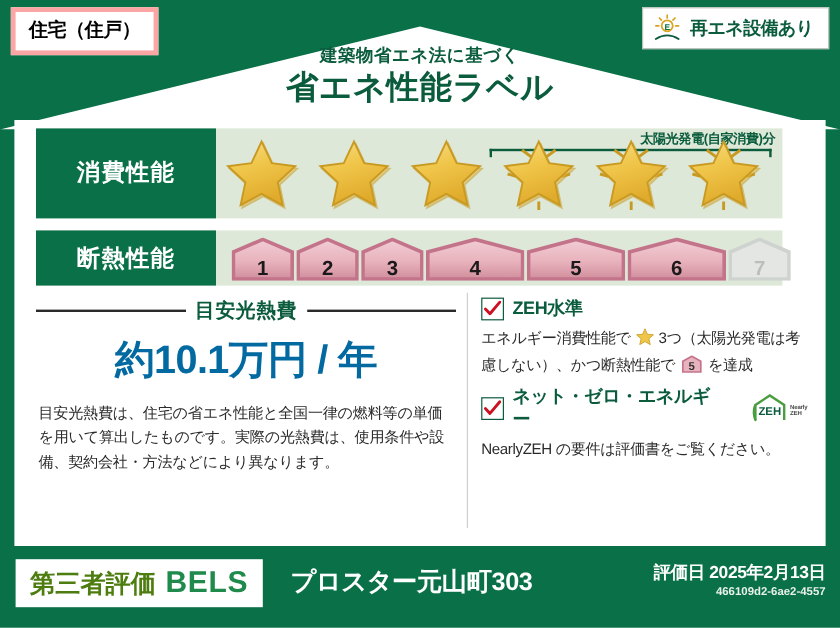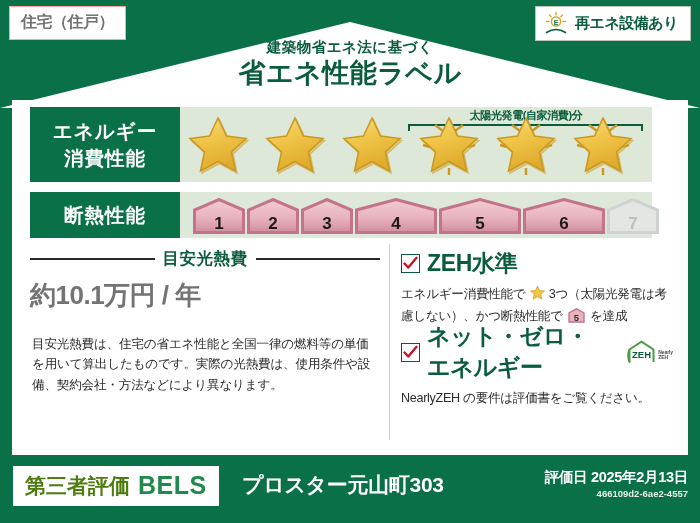--- a/index.html
+++ b/index.html
@@ -20,23 +20,23 @@
     position: absolute; left: 0; top: 0; width: 700px; height: 108px;
     overflow: hidden;
   }
   #roof-white {
     position: absolute; left: 0; top: 0; width: 700px; height: 108px;
   }
 
   
   #housing-type-chip {
     position: absolute; left: 9px; top: 6px;
-    background: #ffffff; border: 1px solid #fca5a5;
+    background: #ffffff; border: 4px solid #fca5a5;
     padding: 5px 11px 6px;
-    font-size: 16px; font-weight: bold; color: #737373;
+    font-size: 16px; font-weight: bold; color: #000000;
     letter-spacing: -0.5px; z-index: 6;
   }
 
   
   #renewable-badge {
     position: absolute; right: 9px; top: 6px;
     background: #ffffff; border: 1px solid #b9c4bd;
     padding: 4px 12px 5px 8px;
     display: flex; align-items: center; gap: 7px; z-index: 6;
   }
@@ -78,21 +78,21 @@
   
   #row-energy { top: 7px; }
   #row-energy .perf-label {
     width: 150px; height: 75px; font-size: 19.5px; line-height: 1.35;
   }
   #row-energy .perf-panel { width: 472px; height: 75px; }
 
   
   #solar-bracket-label {
     position: absolute; right: 6px; top: 1px; width: 240px;
-    text-align: center; font-size: 11px; font-weight: bold; color: #0a5c3d;
+    text-align: right; font-size: 11px; font-weight: bold; color: #0a5c3d;
     letter-spacing: -0.4px;
   }
   #solar-bracket-line {
     position: absolute; right: 9px; top: 17px; width: 235px; height: 7px;
     border: 2px solid #0a5c3d; border-bottom: none;
   }
 
   #stars-wrap {
     position: absolute; left: 6px; top: 8px;
     width: 462px; height: 66px;
@@ -126,22 +126,22 @@
   #lower { position: absolute; left: 0; top: 148px; width: 540px; height: 207px; padding-left: 36px; }
 
   #cost-block { position: absolute; left: 18px; top: 0; width: 350px; }
   #cost-heading {
     display: flex; align-items: center; gap: 8px;
     font-size: 16.5px; font-weight: bold; color: #0a5c3d;
     justify-content: center; letter-spacing: 0.5px;
   }
   #cost-heading .rule { flex: 1; height: 1.5px; background: #2a2a2a; }
   #cost-value {
-    text-align: left; margin-top: 8px;
-    font-size: 26px; font-weight: bold; color: #737373;
+    text-align: center; margin-top: 8px;
+    font-size: 33px; font-weight: bold; color: #0369a1;
     letter-spacing: -0.5px;
   }
 
   #cost-note {
     position: absolute; left: 20px; top: 86px; width: 340px;
     font-size: 12.6px; color: #2b2b2b; line-height: 1.62;
     letter-spacing: -0.2px;
   }
 
   
@@ -151,21 +151,21 @@
   }
 
   #zeh-block { position: absolute; left: 389px; top: 0; width: 272px; }
   .zeh-head { display: flex; align-items: center; gap: 7px; }
   .checkbox {
     width: 19px; height: 19px; border: 1.5px solid #0a5c3d;
     background: #fff; position: relative; flex: none;
   }
   .checkbox svg { position: absolute; left: 1px; top: 1px; }
   .zeh-title {
-    font-size: 23px; font-weight: bold; color: #0a5c3d;
+    font-size: 15px; font-weight: bold; color: #0a5c3d;
     letter-spacing: -0.3px;
   }
   .zeh-body {
     margin-top: 5px; font-size: 12.6px; color: #2b2b2b;
     line-height: 1.62; letter-spacing: -0.3px;
   }
   .inline-star { display: inline-block; vertical-align: -2px; margin: 0 1px; }
   .inline-house {
     display: inline-block; vertical-align: -3px; margin: 0 2px;
     width: 17px; height: 15px; position: relative;
@@ -237,21 +237,20 @@
 
   <div id="title-block">
     <div id="title-sub">建築物省エネ法に基づく</div>
     <div id="title-main">省エネ性能ラベル</div>
   </div>
 
   <div id="card">
 
     <div class="perf-row" id="row-energy">
       <div class="perf-label">
-        <span>エネルギー</span>
         <span>消費性能</span>
       </div>
       <div class="perf-panel">
         <div id="solar-bracket-label">太陽光発電(自家消費)分</div>
         <div id="solar-bracket-line"></div>
         <div id="stars-wrap">
             <div class="star-cell">
               <svg width="66" height="66" viewBox="0 0 66 66">
          <defs>
            <linearGradient id="sg0" x1="0" y1="0" x2="0.35" y2="1">

